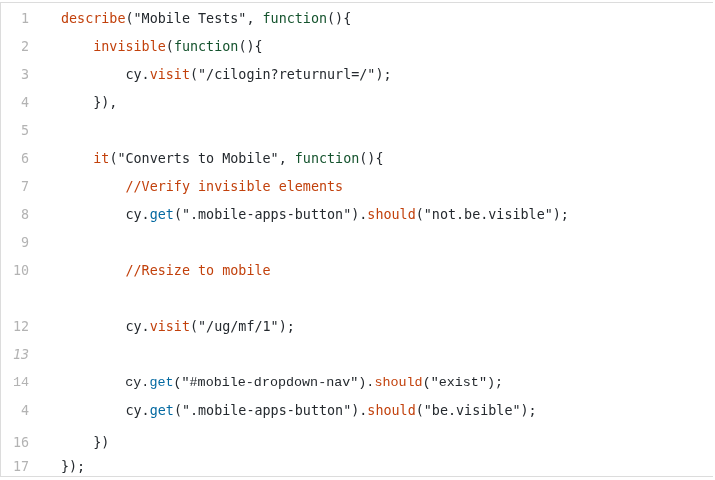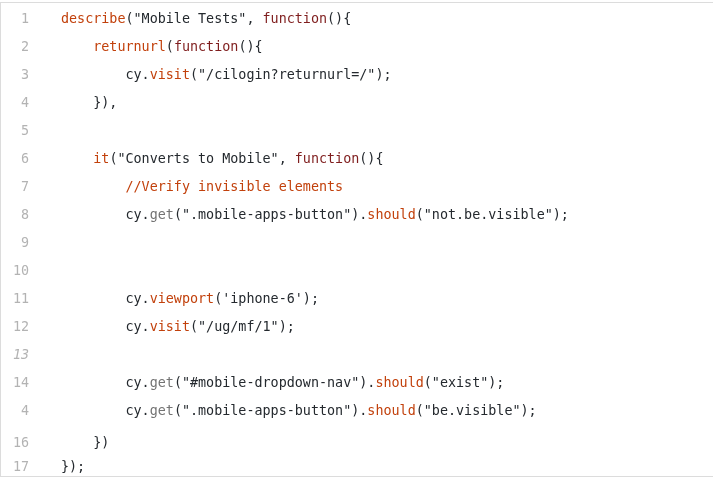--- a/index.html
+++ b/index.html
@@ -13,38 +13,37 @@
       position: absolute; left: 0; height: 28px; line-height: 28px; width: 713px;
       font-family: "DejaVu Sans Mono", "Liberation Mono", monospace;
       font-size: 13.4px; white-space: pre; color: #24292e;
     }
     .ln {
       position: absolute; left: 0; width: 28px; text-align: right;
       color: #b3b3b3;
     }
     .code { position: absolute; left: 60px; }
     .k-purple { color: #c2410c; }
-    .k-red { color: #7f1d1d; }
-    .k-blue { color: #737373; }
+    .k-red { color: #14532d; }
+    .k-blue { color: #0369a1; }
     .comment { color: #c2410c; }
   </style>
 </head>
 <body>
 
 <div class="code-box" id="code-box">
     <div class="line" style="top: 2px;"><span class="ln">1</span><span class="code"><span class="k-purple">describe</span><span>("Mobile Tests", </span><span class="k-red">function</span><span>(){</span></span></div>
-    <div class="line" style="top: 30px;"><span class="ln">2</span><span class="code">    <span class="k-purple">returnurl</span><span>(</span><span class="k-red">function</span><span>(){</span></span></div>
+    <div class="line" style="top: 30px;"><span class="ln">2</span><span class="code">    <span class="k-purple">invisible</span><span>(</span><span class="k-red">function</span><span>(){</span></span></div>
     <div class="line" style="top: 58px;"><span class="ln">3</span><span class="code">        <span>cy.</span><span class="k-purple">visit</span><span>("/cilogin?returnurl=/");</span></span></div>
     <div class="line" style="top: 86px;"><span class="ln">4</span><span class="code">    <span>}),</span></span></div>
     <div class="line" style="top: 114px;"><span class="ln">5</span><span class="code"></span></div>
     <div class="line" style="top: 142px;"><span class="ln">6</span><span class="code">    <span class="k-purple">it</span><span>("Converts to Mobile", </span><span class="k-red">function</span><span>(){</span></span></div>
     <div class="line" style="top: 170px;"><span class="ln">7</span><span class="code">        <span class="comment">//Verify invisible elements</span></span></div>
     <div class="line" style="top: 198px;"><span class="ln">8</span><span class="code">        <span>cy.</span><span class="k-blue">get</span><span>(".mobile-apps-button").</span><span class="k-purple">should</span><span>("not.be.visible");</span></span></div>
     <div class="line" style="top: 226px;"><span class="ln">9</span><span class="code"></span></div>
-    <div class="line" style="top: 254px;"><span class="ln">10</span></div>
-    <div class="line" style="top: 282px;"><span class="ln">11</span><span class="code">        <span>cy.</span><span class="k-purple">viewport</span><span>('iphone-6');</span></span></div>
+    <div class="line" style="top: 254px;"><span class="ln">10</span><span class="code">        <span class="comment">//Resize to mobile</span></span></div>
     <div class="line" style="top: 310px;"><span class="ln">12</span><span class="code">        <span>cy.</span><span class="k-purple">visit</span><span>("/ug/mf/1");</span></span></div>
     <div class="line" style="top: 338px; font-style: italic;"><span class="ln">13</span><span class="code"></span></div>
-    <div class="line" style="top: 366px;"><span class="ln">14</span><span class="code">        <span>cy.</span><span class="k-blue">get</span><span>("#mobile-dropdown-nav").</span><span class="k-purple">should</span><span>("exist");</span></span></div>
+    <div class="line" style="top: 366px; font-family: Liberation Mono, monospace;"><span class="ln">14</span><span class="code">        <span>cy.</span><span class="k-blue">get</span><span>("#mobile-dropdown-nav").</span><span class="k-purple">should</span><span>("exist");</span></span></div>
     <div class="line" style="top: 394px;"><span class="ln">4</span><span class="code">        <span>cy.</span><span class="k-blue">get</span><span>(".mobile-apps-button").</span><span class="k-purple">should</span><span>("be.visible");</span></span></div>
     <div class="line" style="top: 426px;"><span class="ln">16</span><span class="code">    <span>})</span></span></div>
     <div class="line" style="top: 450px;"><span class="ln">17</span><span class="code"><span>});</span></span></div>
   </div>
 
 </body></html>

